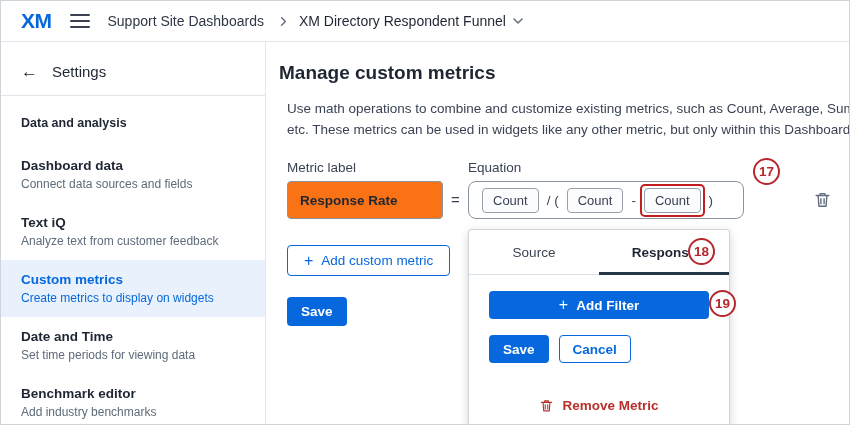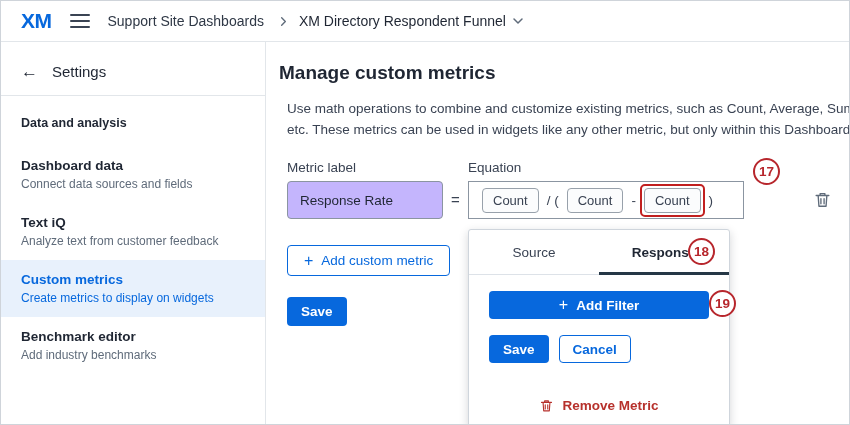--- a/index.html
+++ b/index.html
@@ -39,23 +39,23 @@
   .nav-item.selected{background:var(--selected-bg);}
   .nav-item.selected .nav-label,.nav-item.selected .nav-sub{color:var(--accent-blue);}
 
   
   .main{position:absolute;top:41px;left:266px;right:0;bottom:0;}
   .page-title{position:absolute;left:12px;top:20px;font-size:19px;font-weight:700;color:var(--text-dark);}
   .page-desc{position:absolute;left:20px;top:57px;width:572px;font-size:13.5px;line-height:1.55;color:var(--text-body);}
   .caption{position:absolute;font-size:13.5px;color:var(--text-body);}
   .cap-metric{left:20px;top:118px;}
   .cap-eq{left:201px;top:118px;}
-  .metric-input{position:absolute;left:20px;top:139px;width:156px;height:38px;border:1px solid var(--border-input);border-radius:4px;padding:0 12px;font-size:13.5px;color:var(--text-dark);font-family:inherit;background:#c4b5fd;}
+  .metric-input{position:absolute;left:20px;top:139px;width:156px;height:38px;border:1px solid var(--border-input);border-radius:4px;padding:0 12px;font-size:13.5px;color:var(--text-dark);font-family:inherit;background:#f97316;font-weight:bold;}
   .equals{position:absolute;left:184px;top:149px;font-size:15px;color:var(--text-body);}
-  .equation-box{position:absolute;left:201px;top:139px;width:276px;height:38px;border:1px solid var(--border-input);border-radius:0;background:#fff;display:flex;align-items:center;padding:0 13px;gap:8px;font-size:13.5px;color:var(--text-body);}
+  .equation-box{position:absolute;left:201px;top:139px;width:276px;height:38px;border:1px solid var(--border-input);border-radius:8px;background:#fff;display:flex;align-items:center;padding:0 13px;gap:8px;font-size:13.5px;color:var(--text-body);}
   .chip{position:relative;border:1px solid #98a1ab;border-radius:4px;background:#fbfcfd;padding:4px 10px;font-size:13px;color:var(--text-body);cursor:pointer;white-space:nowrap;}
   .red-box{position:absolute;inset:-5px;border:2px solid #c11f1f;border-radius:5px;pointer-events:none;}
   .eq-op{white-space:nowrap;}
   .trash-btn{position:absolute;left:546px;top:148px;color:var(--text-sub);cursor:pointer;display:flex;}
 
   .btn-outline{position:absolute;display:inline-flex;align-items:center;gap:8px;height:31px;padding:0 16px;border:1px solid var(--accent-blue);border-radius:4px;background:#fff;color:var(--accent-blue);font-size:13.5px;cursor:pointer;font-family:inherit;}
   .btn-add-metric{left:20px;top:203px;}
   .plus{font-size:16px;font-weight:400;line-height:1;}
   .btn-primary{display:inline-flex;align-items:center;justify-content:center;background:var(--accent-blue);color:#fff;border:none;border-radius:4px;font-size:13.5px;font-weight:600;cursor:pointer;font-family:inherit;}
   .btn-save-main{position:absolute;left:20px;top:255px;height:29px;padding:0 14px;}
@@ -119,20 +119,24 @@
     </div>
     <div class="nav-item">
       <div class="nav-label">Text iQ</div>
       <div class="nav-sub">Analyze text from customer feedback</div>
     </div>
     <div class="nav-item selected">
       <div class="nav-label">Custom metrics</div>
       <div class="nav-sub">Create metrics to display on widgets</div>
     </div>
     <div class="nav-item">
+      <div class="nav-label">Date and Time</div>
+      <div class="nav-sub">Set time periods for viewing data</div>
+    </div>
+    <div class="nav-item">
       <div class="nav-label">Benchmark editor</div>
       <div class="nav-sub">Add industry benchmarks</div>
     </div>
   </aside>
 
   <main class="main">
     <h1 class="page-title">Manage custom metrics</h1>
     <p class="page-desc">Use math operations to combine and customize existing metrics, such as Count, Average, Sum, etc. These metrics can be used in widgets like any other metric, but only within this Dashboard.</p>
 
     <div class="caption cap-metric">Metric label</div>

